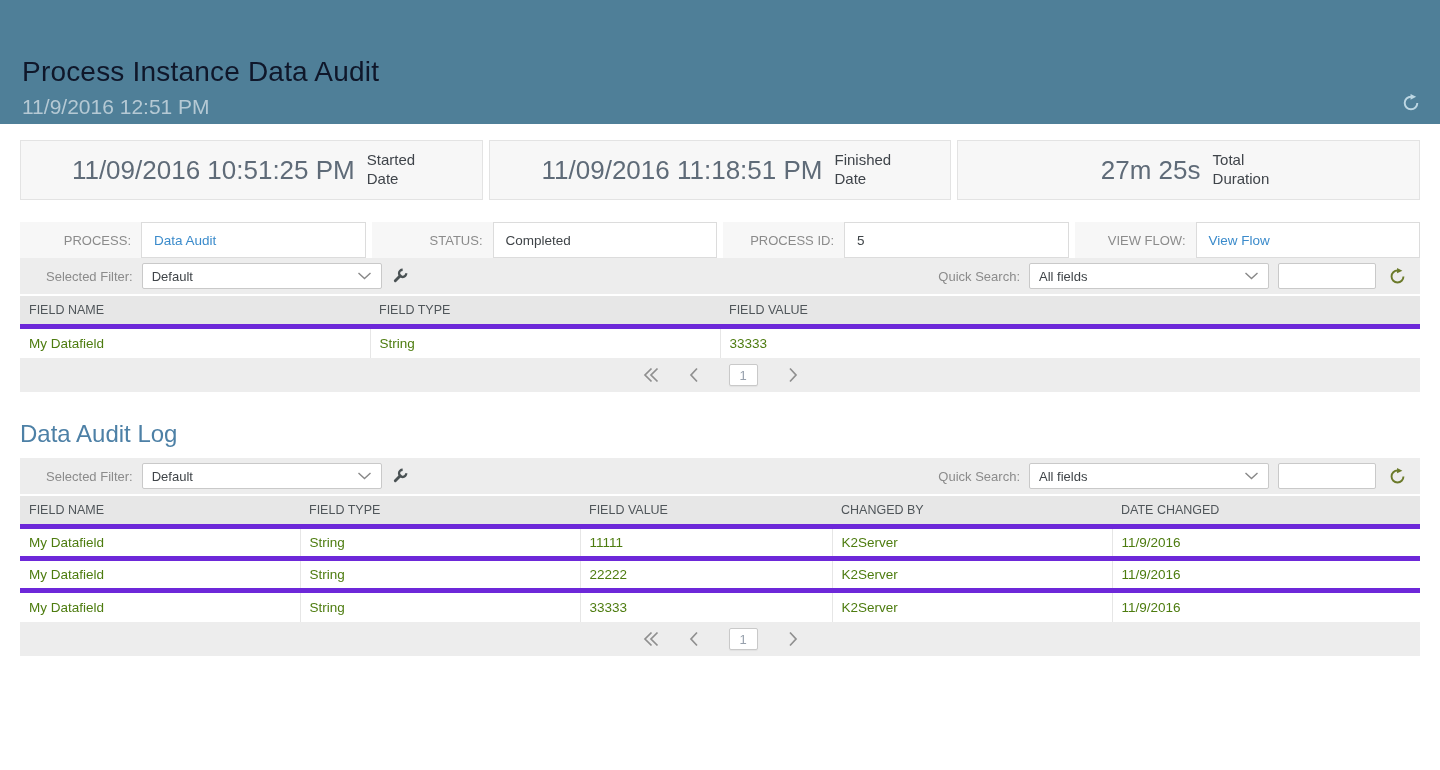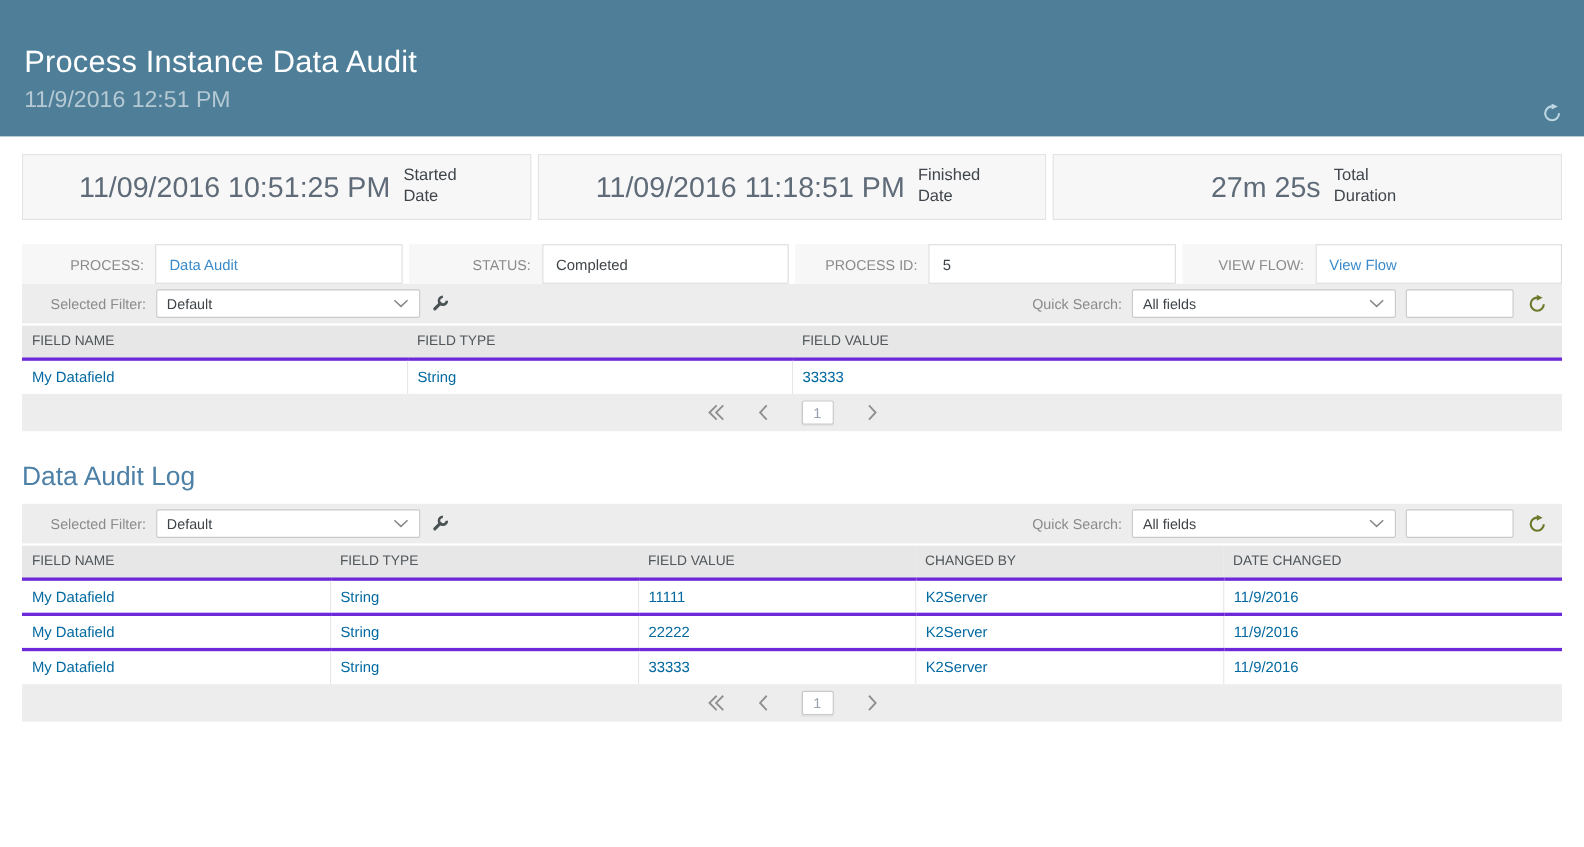--- a/index.html
+++ b/index.html
@@ -9,22 +9,22 @@
     background: #ffffff;
     font-family: "Liberation Sans", sans-serif;
     color: #3f4448;
   }
 
   
   .appbar {
     height: 124px; background: #4f7f98; padding: 0 22px; position: relative;
   }
   .appbar h1 {
-    margin: 0; padding-top: 40px;
-    font-size: 28px; font-weight: 400; color: #ffffff; letter-spacing: 0.2px;
+    margin: 0; padding-top: 56px;
+    font-size: 28px; font-weight: 400; color: #0f172a; letter-spacing: 0.2px;
   }
   .appbar .appbar-sub {
     margin-top: 7px; font-size: 21px; font-weight: 400; color: #b5c9d4;
   }
   .appbar-refresh {
     position: absolute; right: 20px; bottom: 12px;
     background: none; border: none; padding: 0; cursor: pointer;
     color: #bdd7e3; line-height: 0;
   }
 
@@ -82,22 +82,22 @@
     background: #fff; padding: 0 6px; font-size: 13px; font-family: inherit;
   }
 
   
   table { width: 100%; border-collapse: collapse; margin-top: 2px; table-layout: fixed; }
   thead th {
     height: 30px; background: #e7e7e7; color: #50565a;
     font-weight: 400; font-size: 12.5px; text-align: left; padding: 0 9px;
   }
   tbody td {
-    height: 32px; padding: 0 9px; font-size: 13.5px; color: #0369a1;
-    background: #fff; border-top: 3px solid #6d28d9;
+    height: 32px; padding: 0 9px; font-size: 13.5px; color: #4d7c0f;
+    background: #fff; border-top: 5px solid #6d28d9;
     border-right: 1px solid #e6e6e6;
   }
   tbody td:last-child { border-right: none; }
   .t1 .c1 { width: 25%; } .t1 .c2 { width: 25%; } .t1 .c3 { width: 50%; }
   .t2 .c1 { width: 20%; } .t2 .c2 { width: 20%; } .t2 .c3 { width: 18%; }
   .t2 .c4 { width: 20%; } .t2 .c5 { width: 22%; }
 
   
   .pager {
     height: 34px; background: #ededed;

